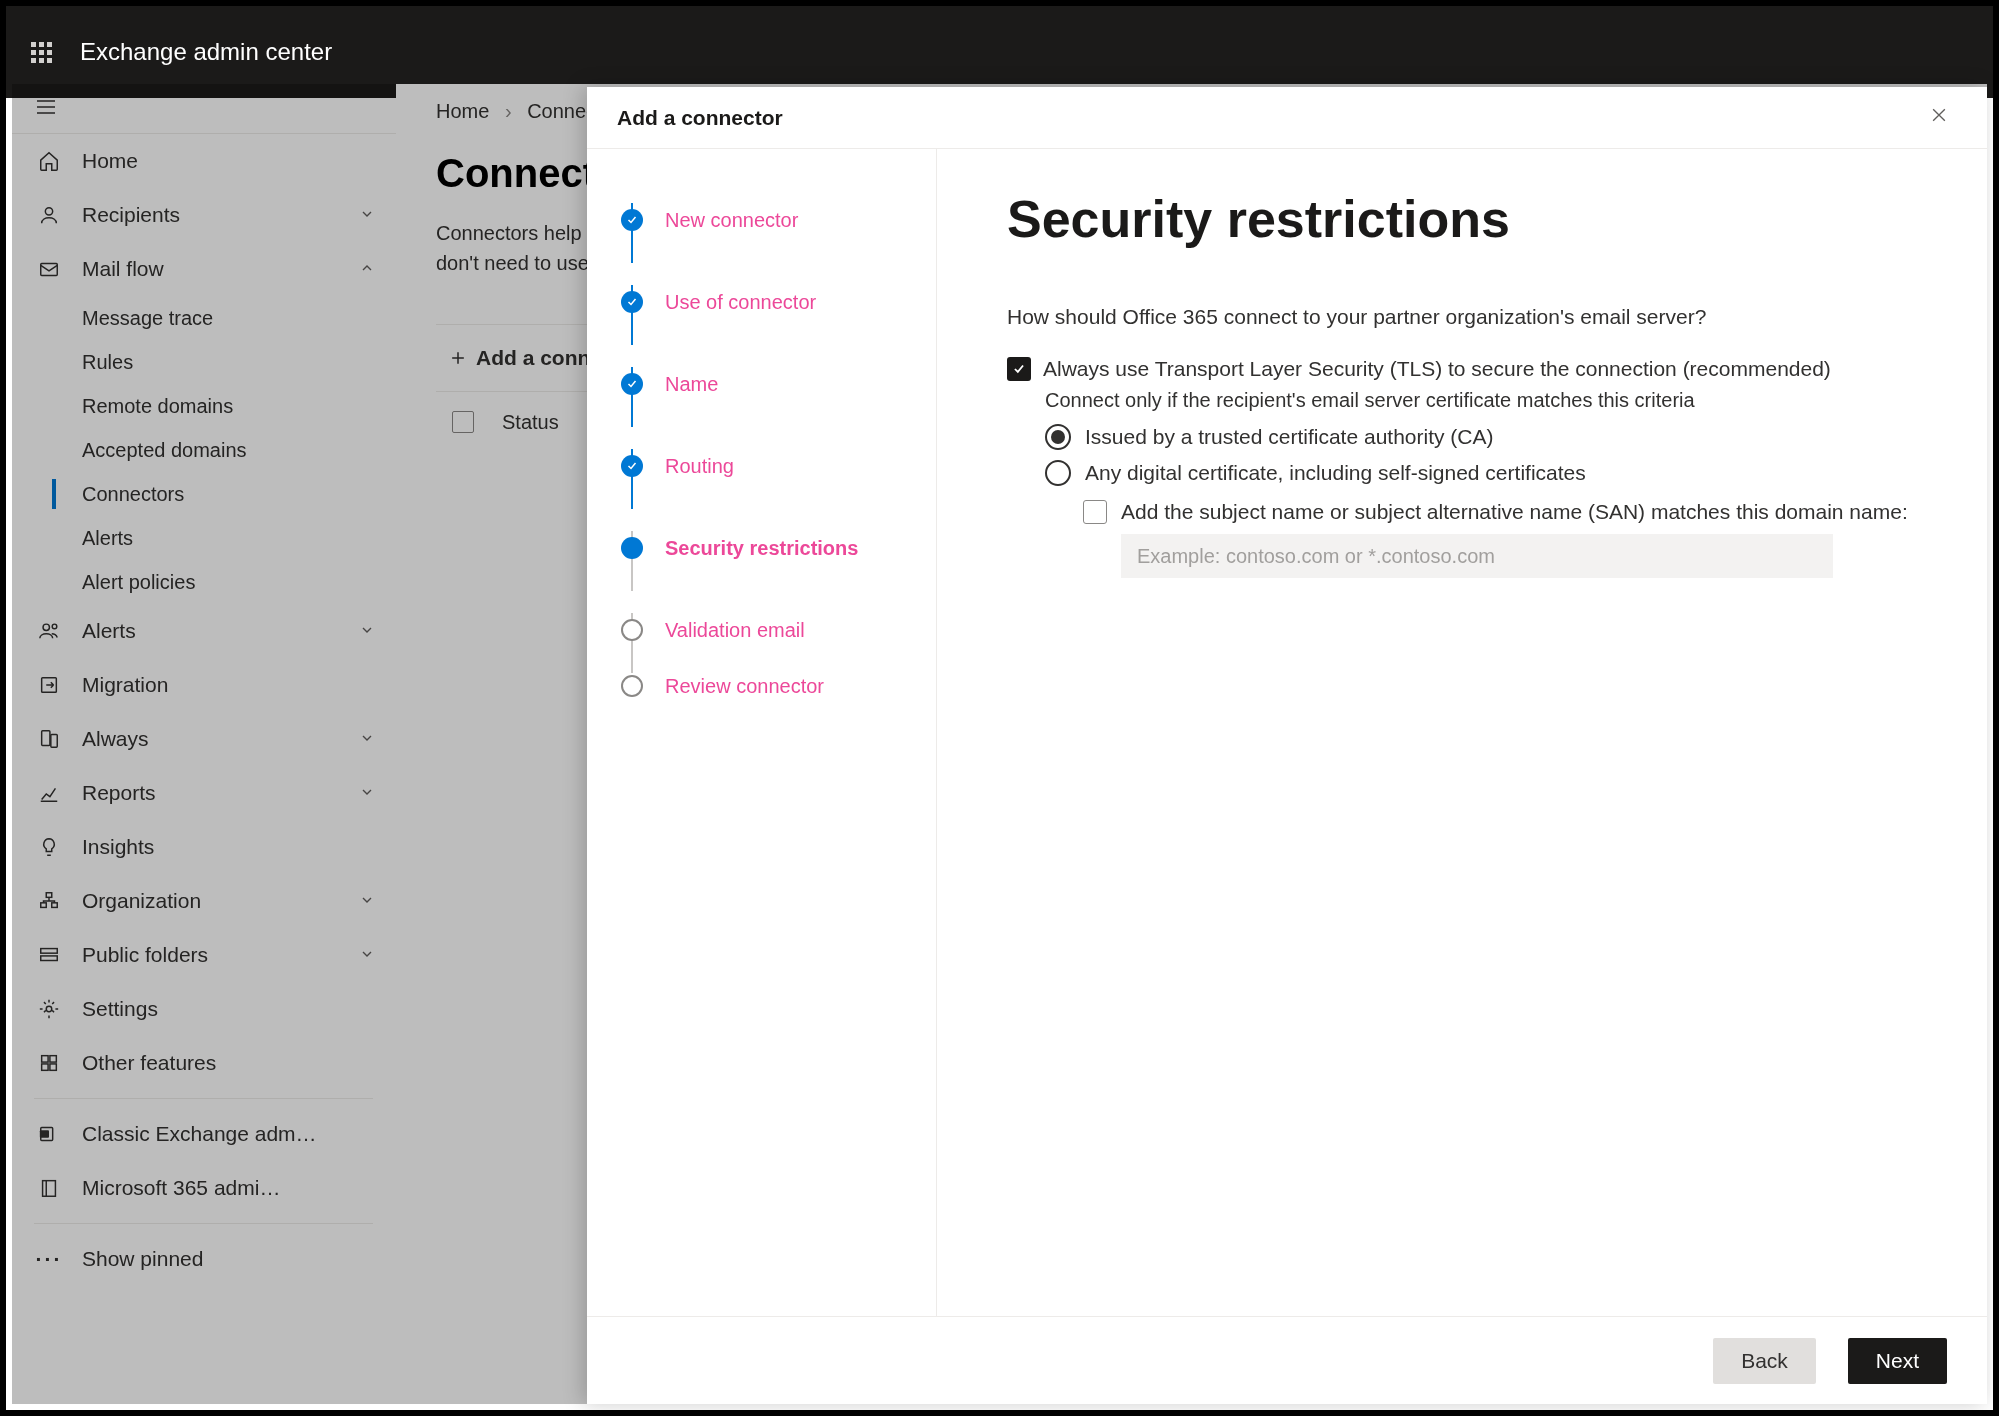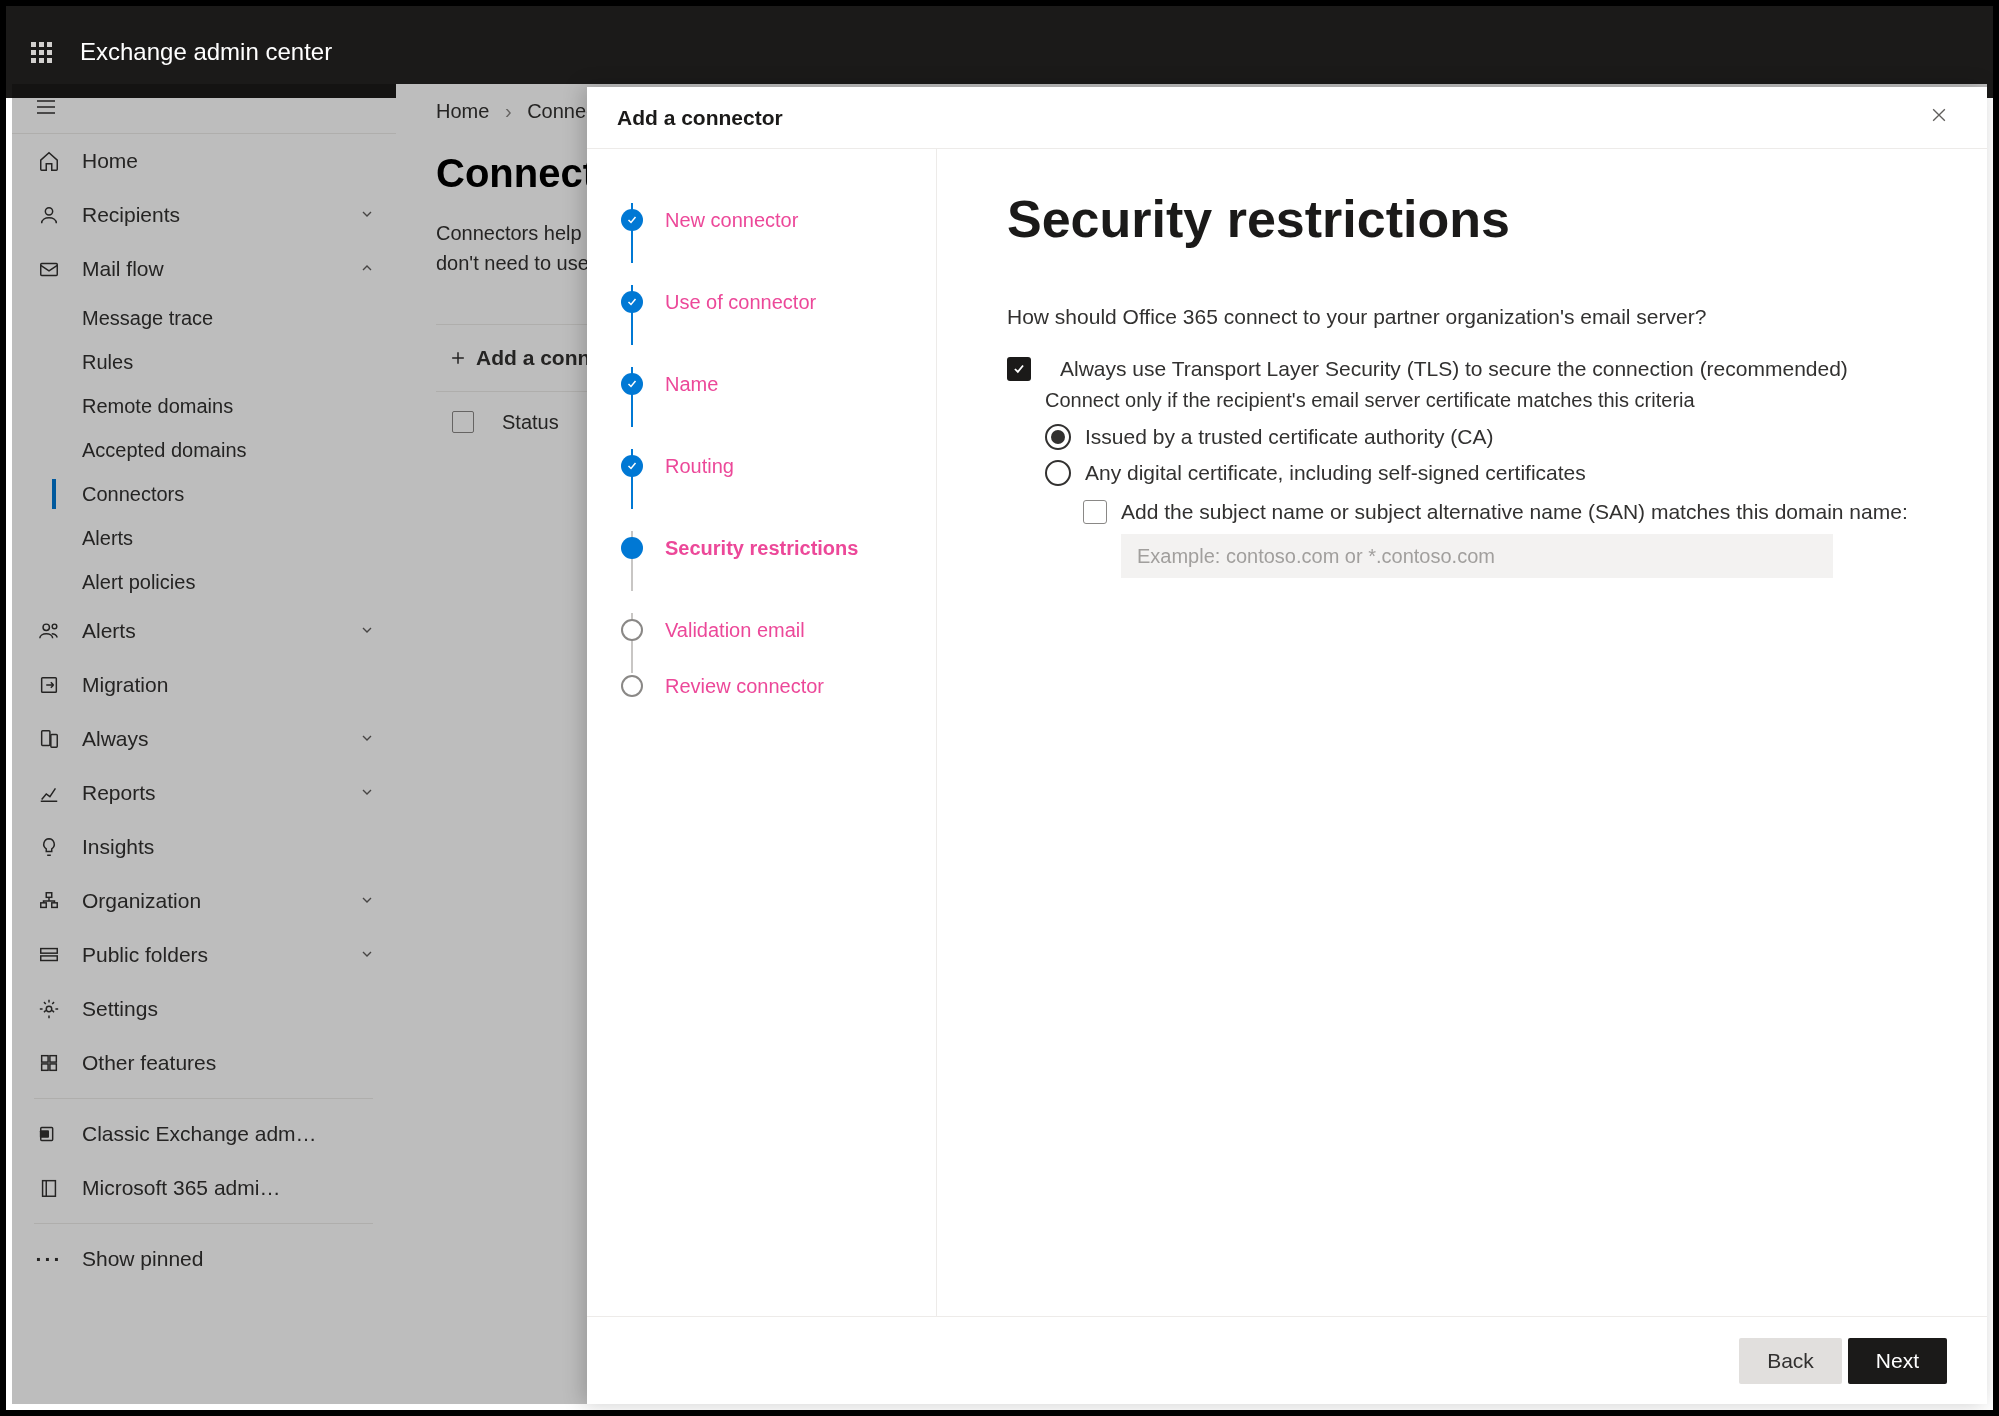--- a/index.html
+++ b/index.html
@@ -171,21 +171,21 @@
     padding: 40px 60px 20px 70px;
     overflow:auto;
   }
   .content-col h1 {
     font-size: 52px;
     font-weight: 700;
     color:#1b1a19;
     margin-bottom: 56px;
   }
   .content-col .question { font-size: 21px; color:#323130; margin-bottom: 28px; }
-  .check-row { display:flex; align-items:center; gap:29px; margin-bottom: 8px;}
+  .check-row { display:flex; align-items:center; gap:12px; margin-bottom: 8px;}
   .check-box {
     width:24px; height:24px; background:#1b1a19; border-radius:3px;
     display:flex; align-items:center; justify-content:center;
     flex-shrink:0;
   }
   .check-box svg { width:14px; height:14px; stroke:#fff; stroke-width:3; fill:none;}
   .check-label { font-size:21px; color:#323130; }
   .sub-text { font-size:20px; color:#323130; margin-left: 38px; margin-bottom:12px; margin-top:4px;}
   .radio-group { margin-left: 38px; }
   .radio-row { display:flex; align-items:center; gap:14px; margin: 10px 0; }
@@ -214,21 +214,21 @@
     color:#a19f9d;
   }
   .domain-input::placeholder { color:#a19f9d; }
   
   .panel-footer {
     height: 88px;
     border-top: 1px solid #edebe9;
     display:flex;
     align-items:center;
     justify-content:flex-end;
-    gap: 6px;
+    gap: 32px;
     padding: 0 40px;
   }
   .btn {
     height: 46px;
     padding: 0 28px;
     font-size: 21px;
     border:none;
     border-radius:2px;
     cursor:pointer;
   }

